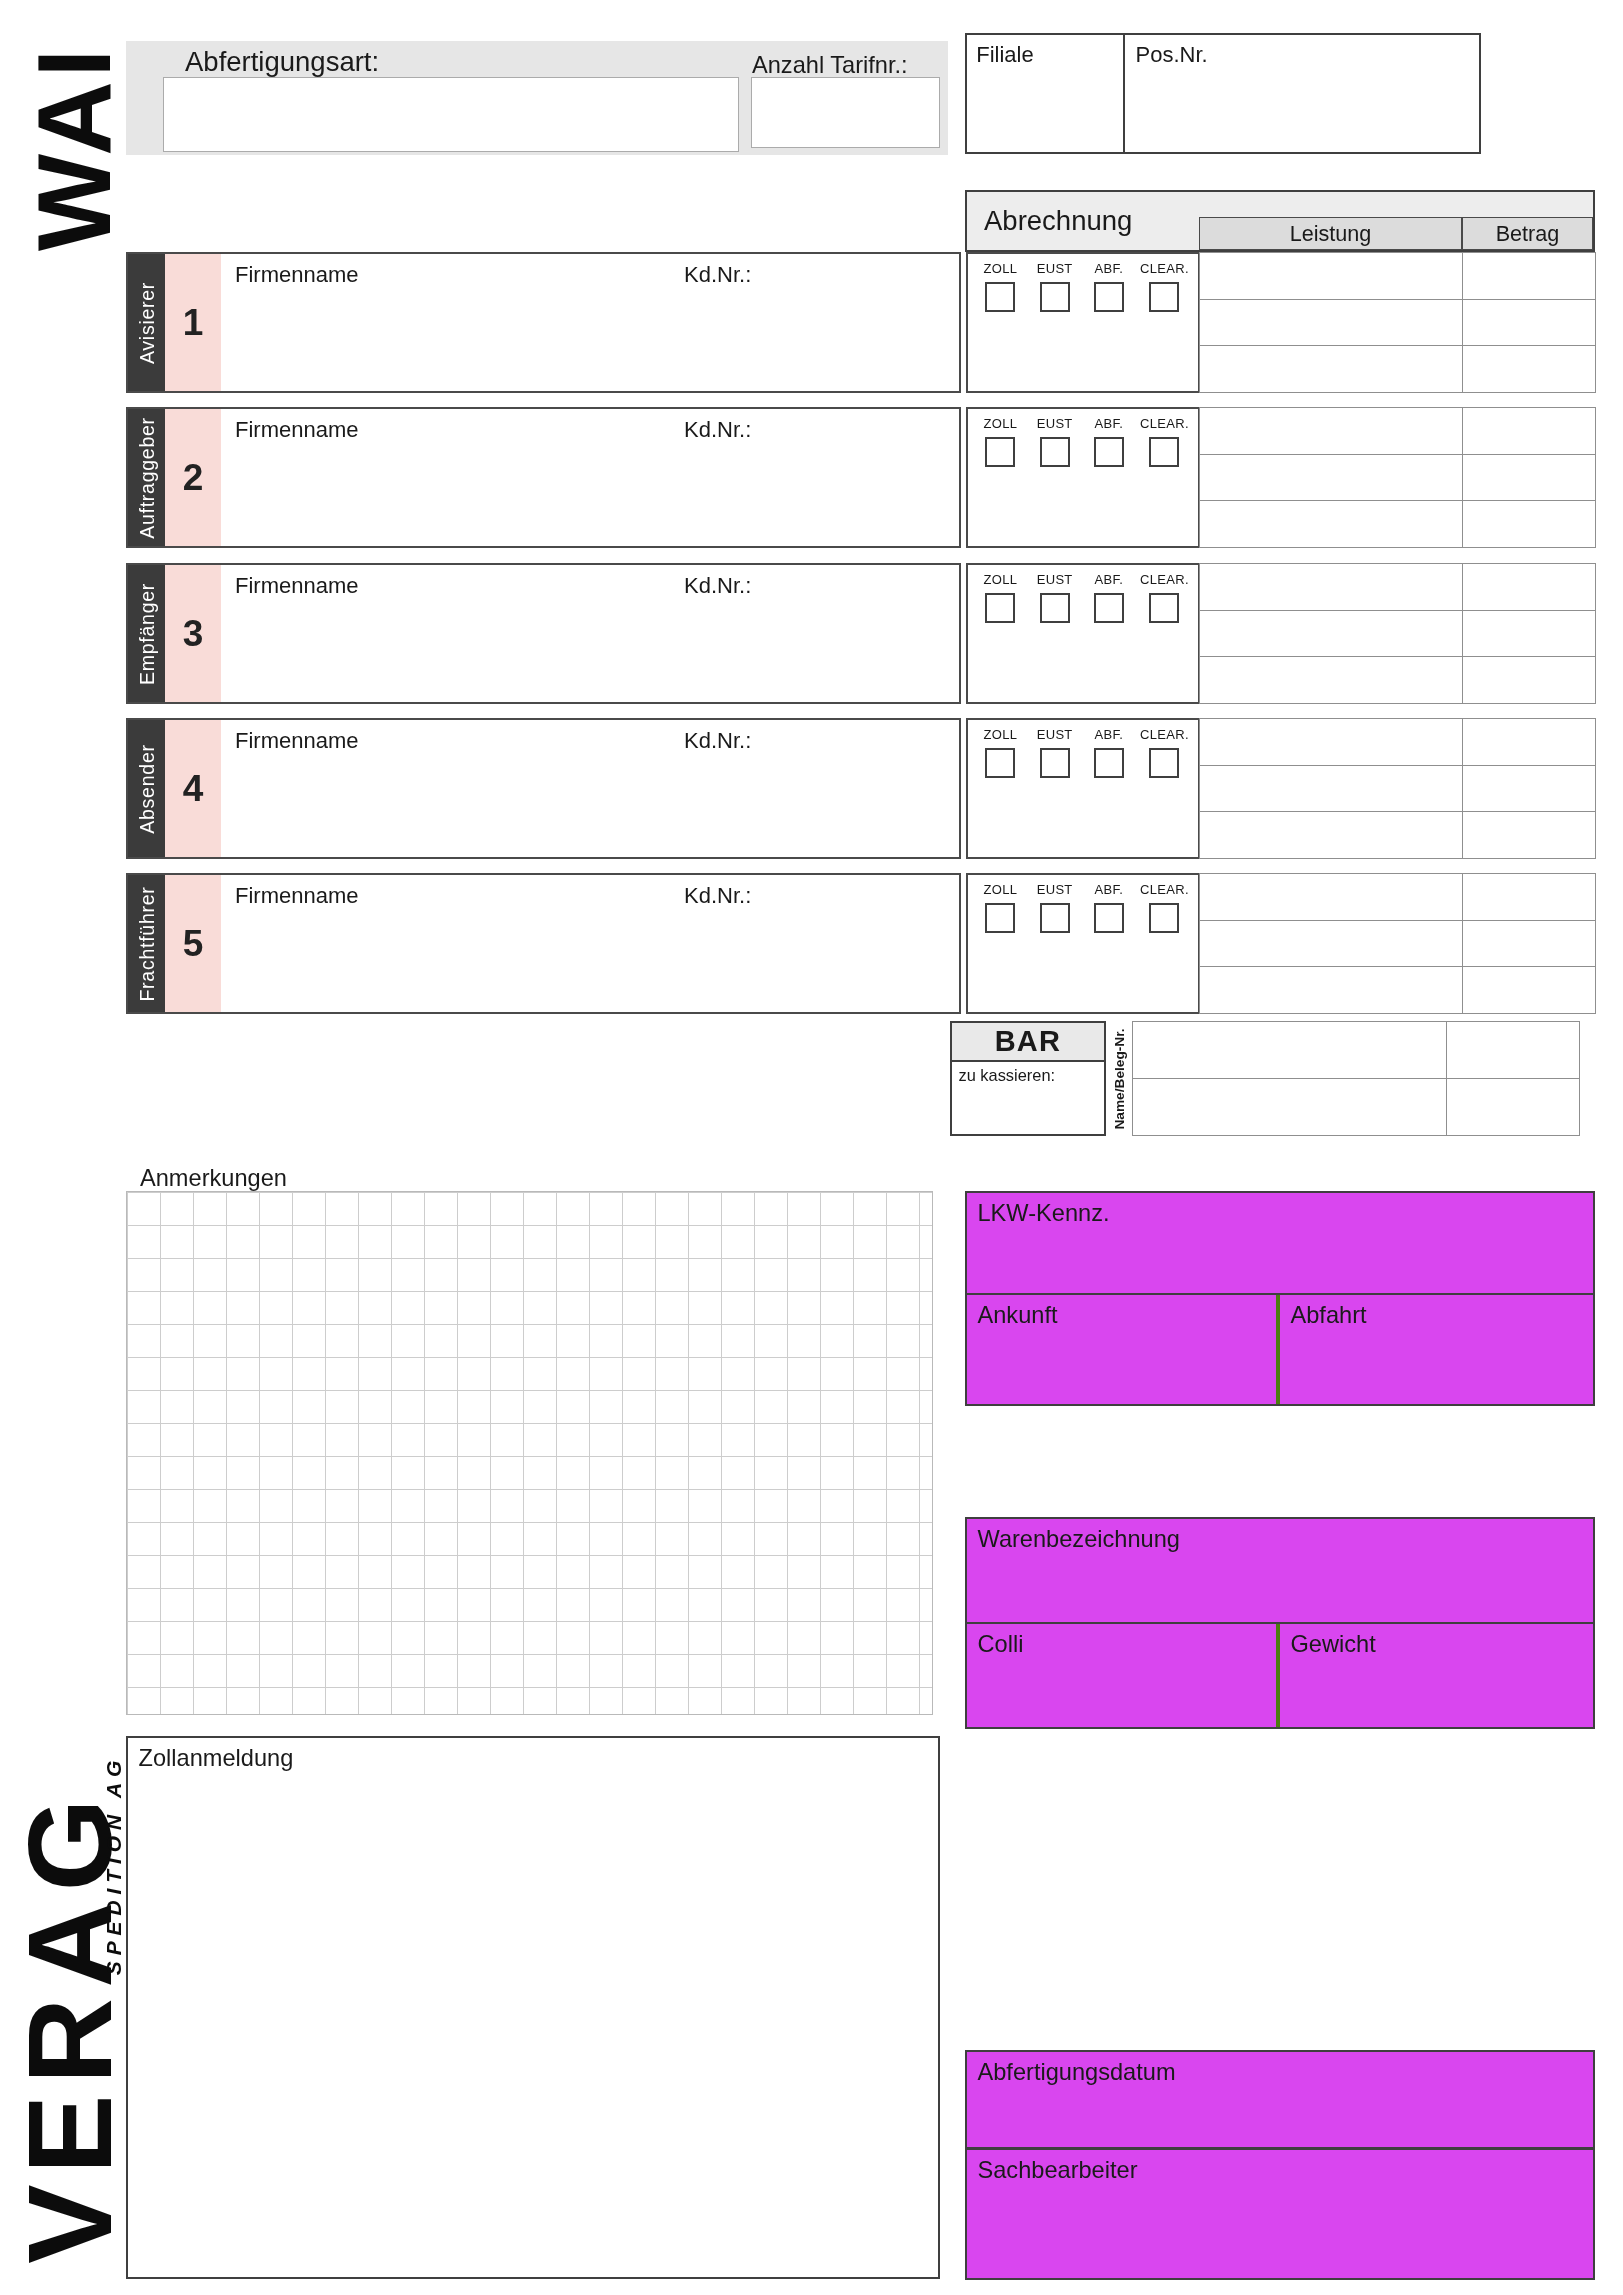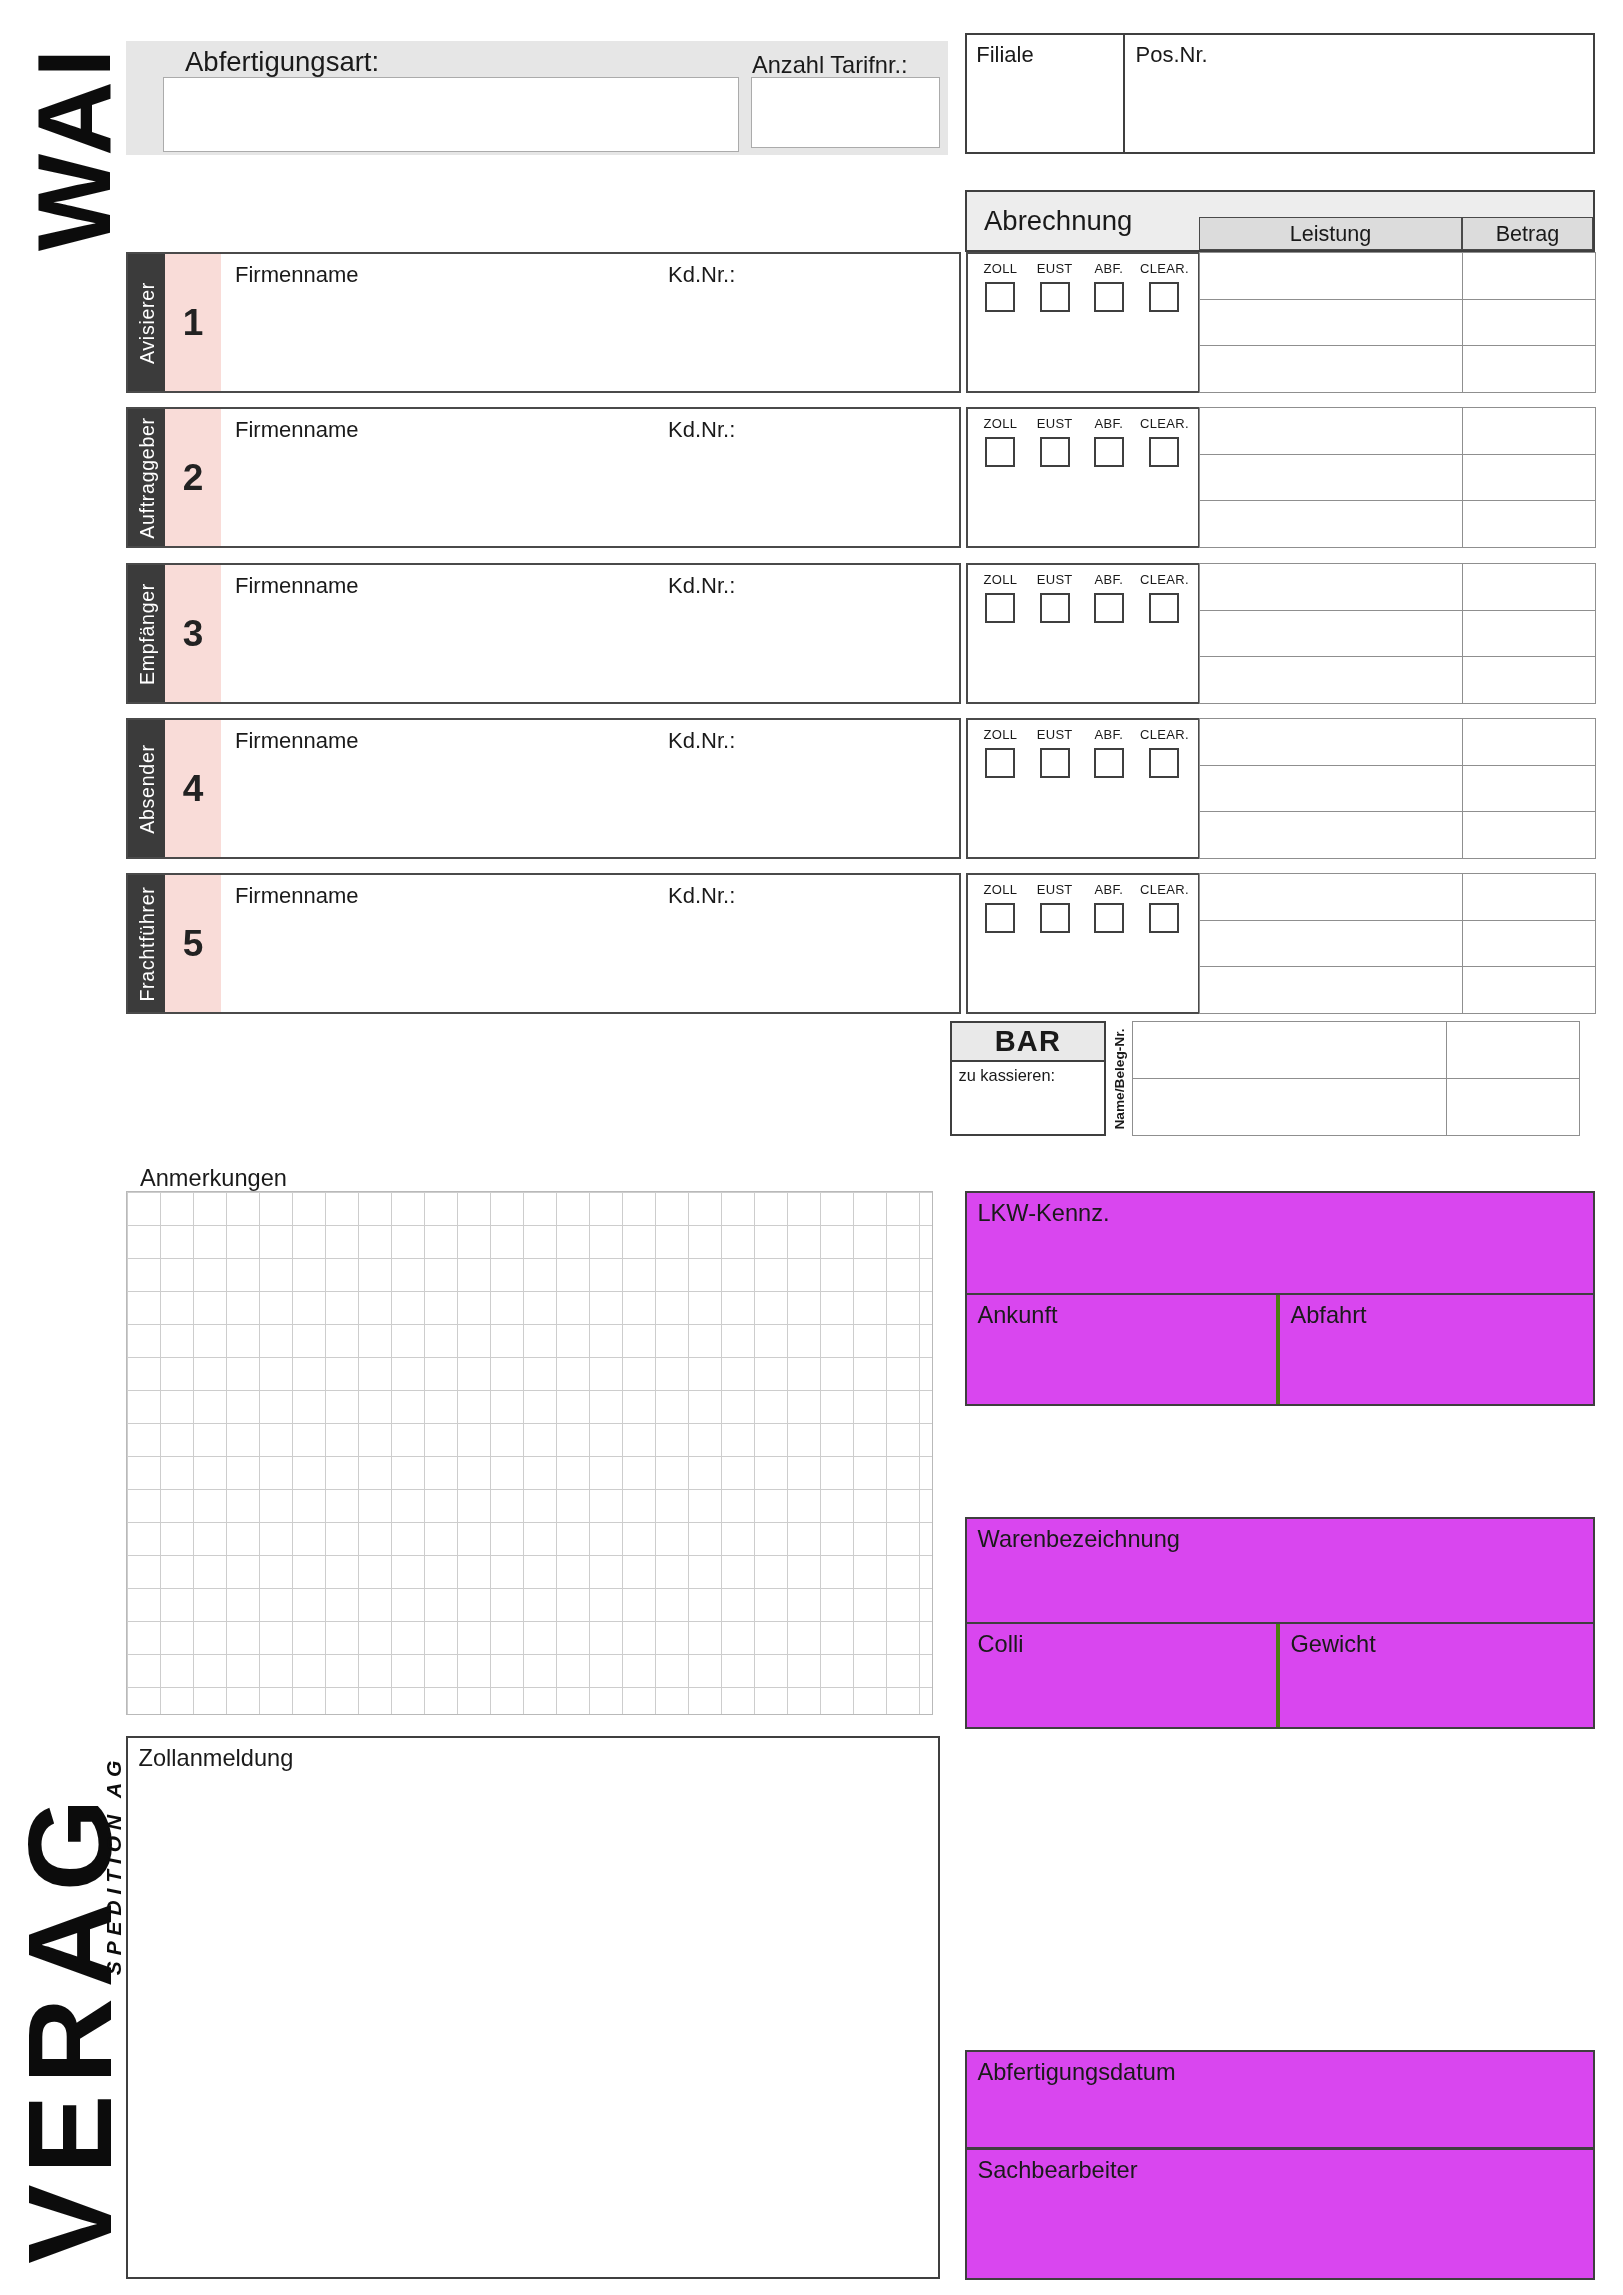--- a/index.html
+++ b/index.html
@@ -22,42 +22,42 @@
   .sped-box { left:96px; top:1734px; width:35px; height:262px; }
   .sped-text { font-size:21px; font-weight:bold; font-style:italic; letter-spacing:5.9px; color:#0c0c0c; }
 
   
   .hdr-gray { left:126px; top:41px; width:822px; height:114px; background:#e6e6e6; }
   .abf-lbl { position:absolute; left:59px; top:5.2px; font-size:27.5px; }
   .tarif-lbl { position:absolute; left:626px; top:10.5px; font-size:23.6px; }
   .abf-input { left:163px; top:77px; width:574px; height:73px; background:#fff; border:1.3px solid #ababab; }
   .tarif-input { left:751px; top:77px; width:187px; height:69px; background:#fff; border:1.3px solid #ababab; }
 
-  .filiale-box { left:965px; top:33px; width:630px; height:121px; border:2px solid #3f3f3f; box-sizing:border-box; display:flex; background:#fff; }
+  .filiale-box { left:965px; top:33px; width:516px; height:121px; border:2px solid #3f3f3f; box-sizing:border-box; display:flex; background:#fff; }
   .filiale-cell { width:158px; border-right:2px solid #3f3f3f; padding:6.5px 9.2px; box-sizing:border-box; }
   .posnr-cell { flex:1; padding:6.5px 10.5px; }
   .cell-lbl { font-size:22px; }
 
   
   .abr-hdr { left:965px; top:190px; width:630px; height:62px; background:#ededed; border:2px solid #3f3f3f; box-sizing:border-box; }
   .abr-title { position:absolute; left:17px; top:13px; font-size:27.5px; }
   .abr-col { position:absolute; bottom:0; height:33px; background:#dcdcdc; border:1.3px solid #4a4a4a; box-sizing:border-box;
              display:flex; align-items:center; justify-content:center; font-size:21.6px; }
   .abr-col-l { left:232px; width:263px; }
   .abr-col-b { left:495px; right:0; }
 
   
   .party { position:absolute; left:126px; width:1470px; height:141px; }
   .party-main { position:absolute; left:0; top:0; width:835px; height:100%; border:2px solid #4a4a4a; background:#fff; box-sizing:border-box; }
   .role-bar { position:absolute; left:0; top:0; bottom:0; width:37px; background:#3b3b3b; }
   .role-text { color:#fff; font-size:19.6px; letter-spacing:0.7px; }
   .num-strip { position:absolute; left:37px; top:0; bottom:0; width:56px; background:#f9dcd8;
                display:flex; align-items:center; justify-content:center; font-size:37px; font-weight:bold; color:#222; }
   .lbl-firmenname { position:absolute; left:107px; top:7.9px; font-size:22px; }
-  .lbl-kdnr { position:absolute; left:540px; top:7.9px; font-size:22px; }
+  .lbl-kdnr { position:absolute; left:556px; top:7.9px; font-size:22px; }
   .party-input { position:absolute; left:98px; top:39px; right:3.9px; bottom:3.9px; }
   .party-checks { position:absolute; left:840px; top:0; width:234px; height:100%; border:2px solid #4a4a4a; background:#fff;
                   box-sizing:border-box; display:flex; padding:6.5px 9.2px 0; gap:7.9px; }
   .check-col { flex:1; display:flex; flex-direction:column; align-items:center; }
   .check-lbl { font-size:13px; letter-spacing:0.3px; white-space:nowrap; }
   .checkbox { width:30px; height:30px; border:2px solid #3f3f3f; margin-top:6.5px; background:#fff; box-sizing:border-box; }
   .party-ab { position:absolute; left:1073px; top:0; right:0; height:100%; border:1.3px solid #8f8f8f; box-sizing:border-box;
               display:flex; flex-direction:column; background:#fff; }
   .ab-row { flex:1; display:flex; border-bottom:1.3px solid #8f8f8f; }
   .ab-row:last-child { border-bottom:none; }

